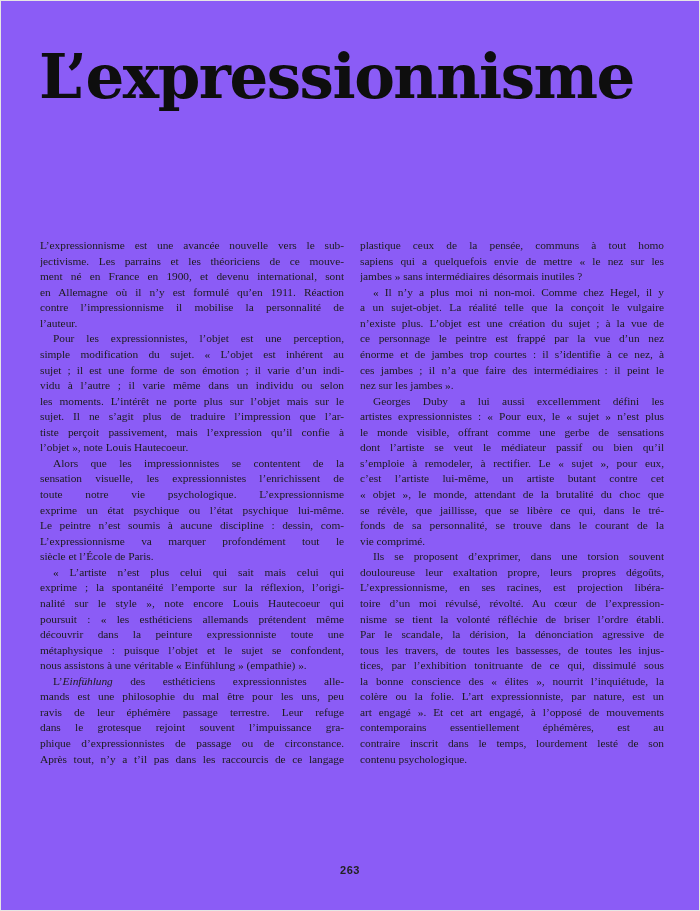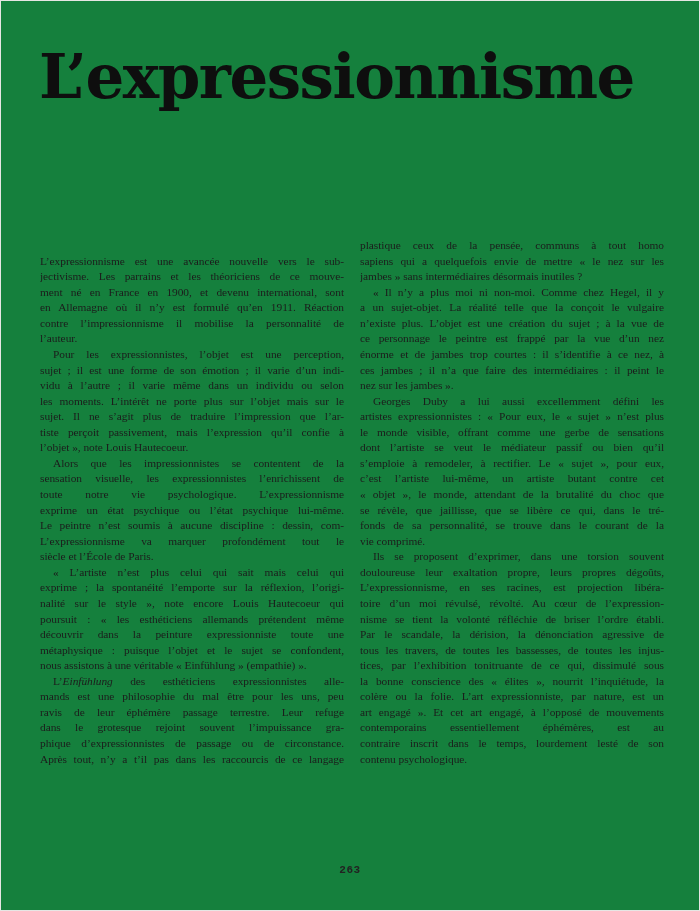--- a/index.html
+++ b/index.html
@@ -12,21 +12,21 @@
     width: 700px;
     height: 911px;
     position: relative;
     font-family: "Liberation Serif", serif;
   }
   .page {
     position: absolute;
     inset: 0;
     box-sizing: border-box;
     border: 1px solid #e6e6e4;
-    background: #15803d;
+    background: #8b5cf6;
   }
   .title {
     position: absolute;
     left: 38px;
     top: 45px;
     margin: 0;
     font-family: "DejaVu Serif", serif;
     font-weight: 700;
     font-size: 61px;
     line-height: 1;
@@ -60,21 +60,21 @@
   }
   .line.end { text-align-last: left; }
   .para.indent .line:first-child { text-indent: 13px; }
   .line i { font-style: italic; }
   .folio {
     position: absolute;
     left: 0;
     right: 0;
     top: 863px;
     text-align: center;
-    font-family: Liberation Mono, monospace;
+    font-family: Liberation Sans, sans-serif;
     font-size: 11px;
     font-weight: 700;
     letter-spacing: 0.5px;
     color: #222222;
   }
 </style>
 </head>
 <body>
 
 <div class="page">
@@ -86,20 +86,21 @@
         <div class="para">
           <div class="line">L’expressionnisme est une avancée nouvelle vers le sub-</div>
           <div class="line">jectivisme. Les parrains et les théoriciens de ce mouve-</div>
           <div class="line">ment né en France en 1900, et devenu international, sont</div>
           <div class="line">en Allemagne où il n’y est formulé qu’en 1911. Réaction</div>
           <div class="line">contre l’impressionnisme il mobilise la personnalité de</div>
           <div class="line end">l’auteur.</div>
         </div>
         <div class="para indent">
           <div class="line">Pour les expressionnistes, l’objet est une perception,</div>
+          <div class="line">simple modification du sujet. « L’objet est inhérent au</div>
           <div class="line">sujet ; il est une forme de son émotion ; il varie d’un indi-</div>
           <div class="line">vidu à l’autre ; il varie même dans un individu ou selon</div>
           <div class="line">les moments. L’intérêt ne porte plus sur l’objet mais sur le</div>
           <div class="line">sujet. Il ne s’agit plus de traduire l’impression que l’ar-</div>
           <div class="line">tiste perçoit passivement, mais l’expression qu’il confie à</div>
           <div class="line end">l’objet », note Louis Hautecoeur.</div>
         </div>
         <div class="para indent">
           <div class="line">Alors que les impressionnistes se contentent de la</div>
           <div class="line">sensation visuelle, les expressionnistes l’enrichissent de</div>

